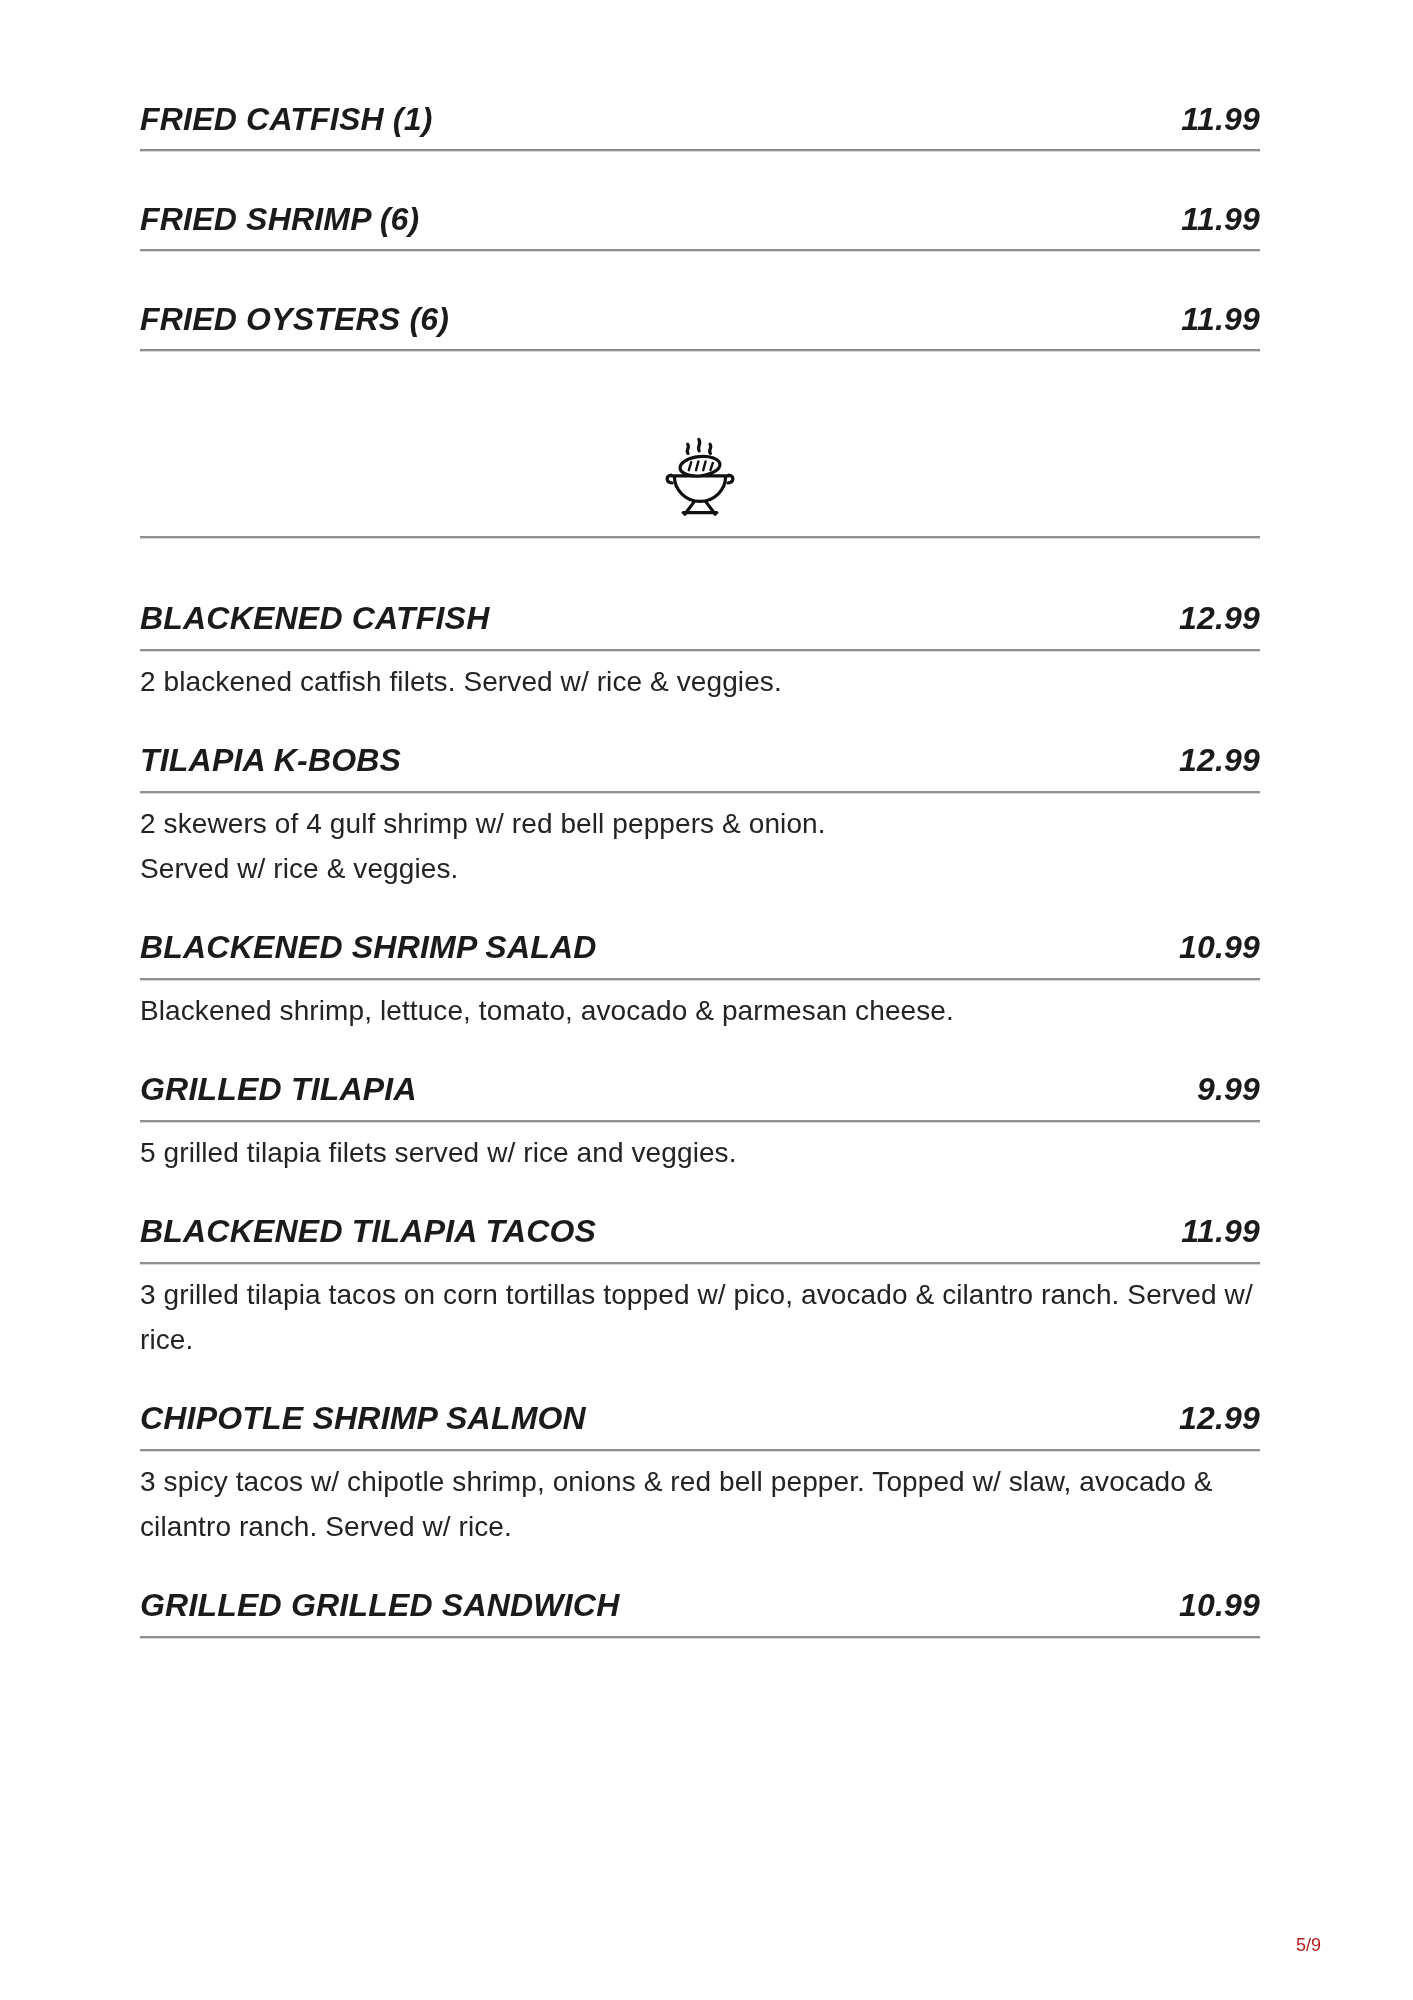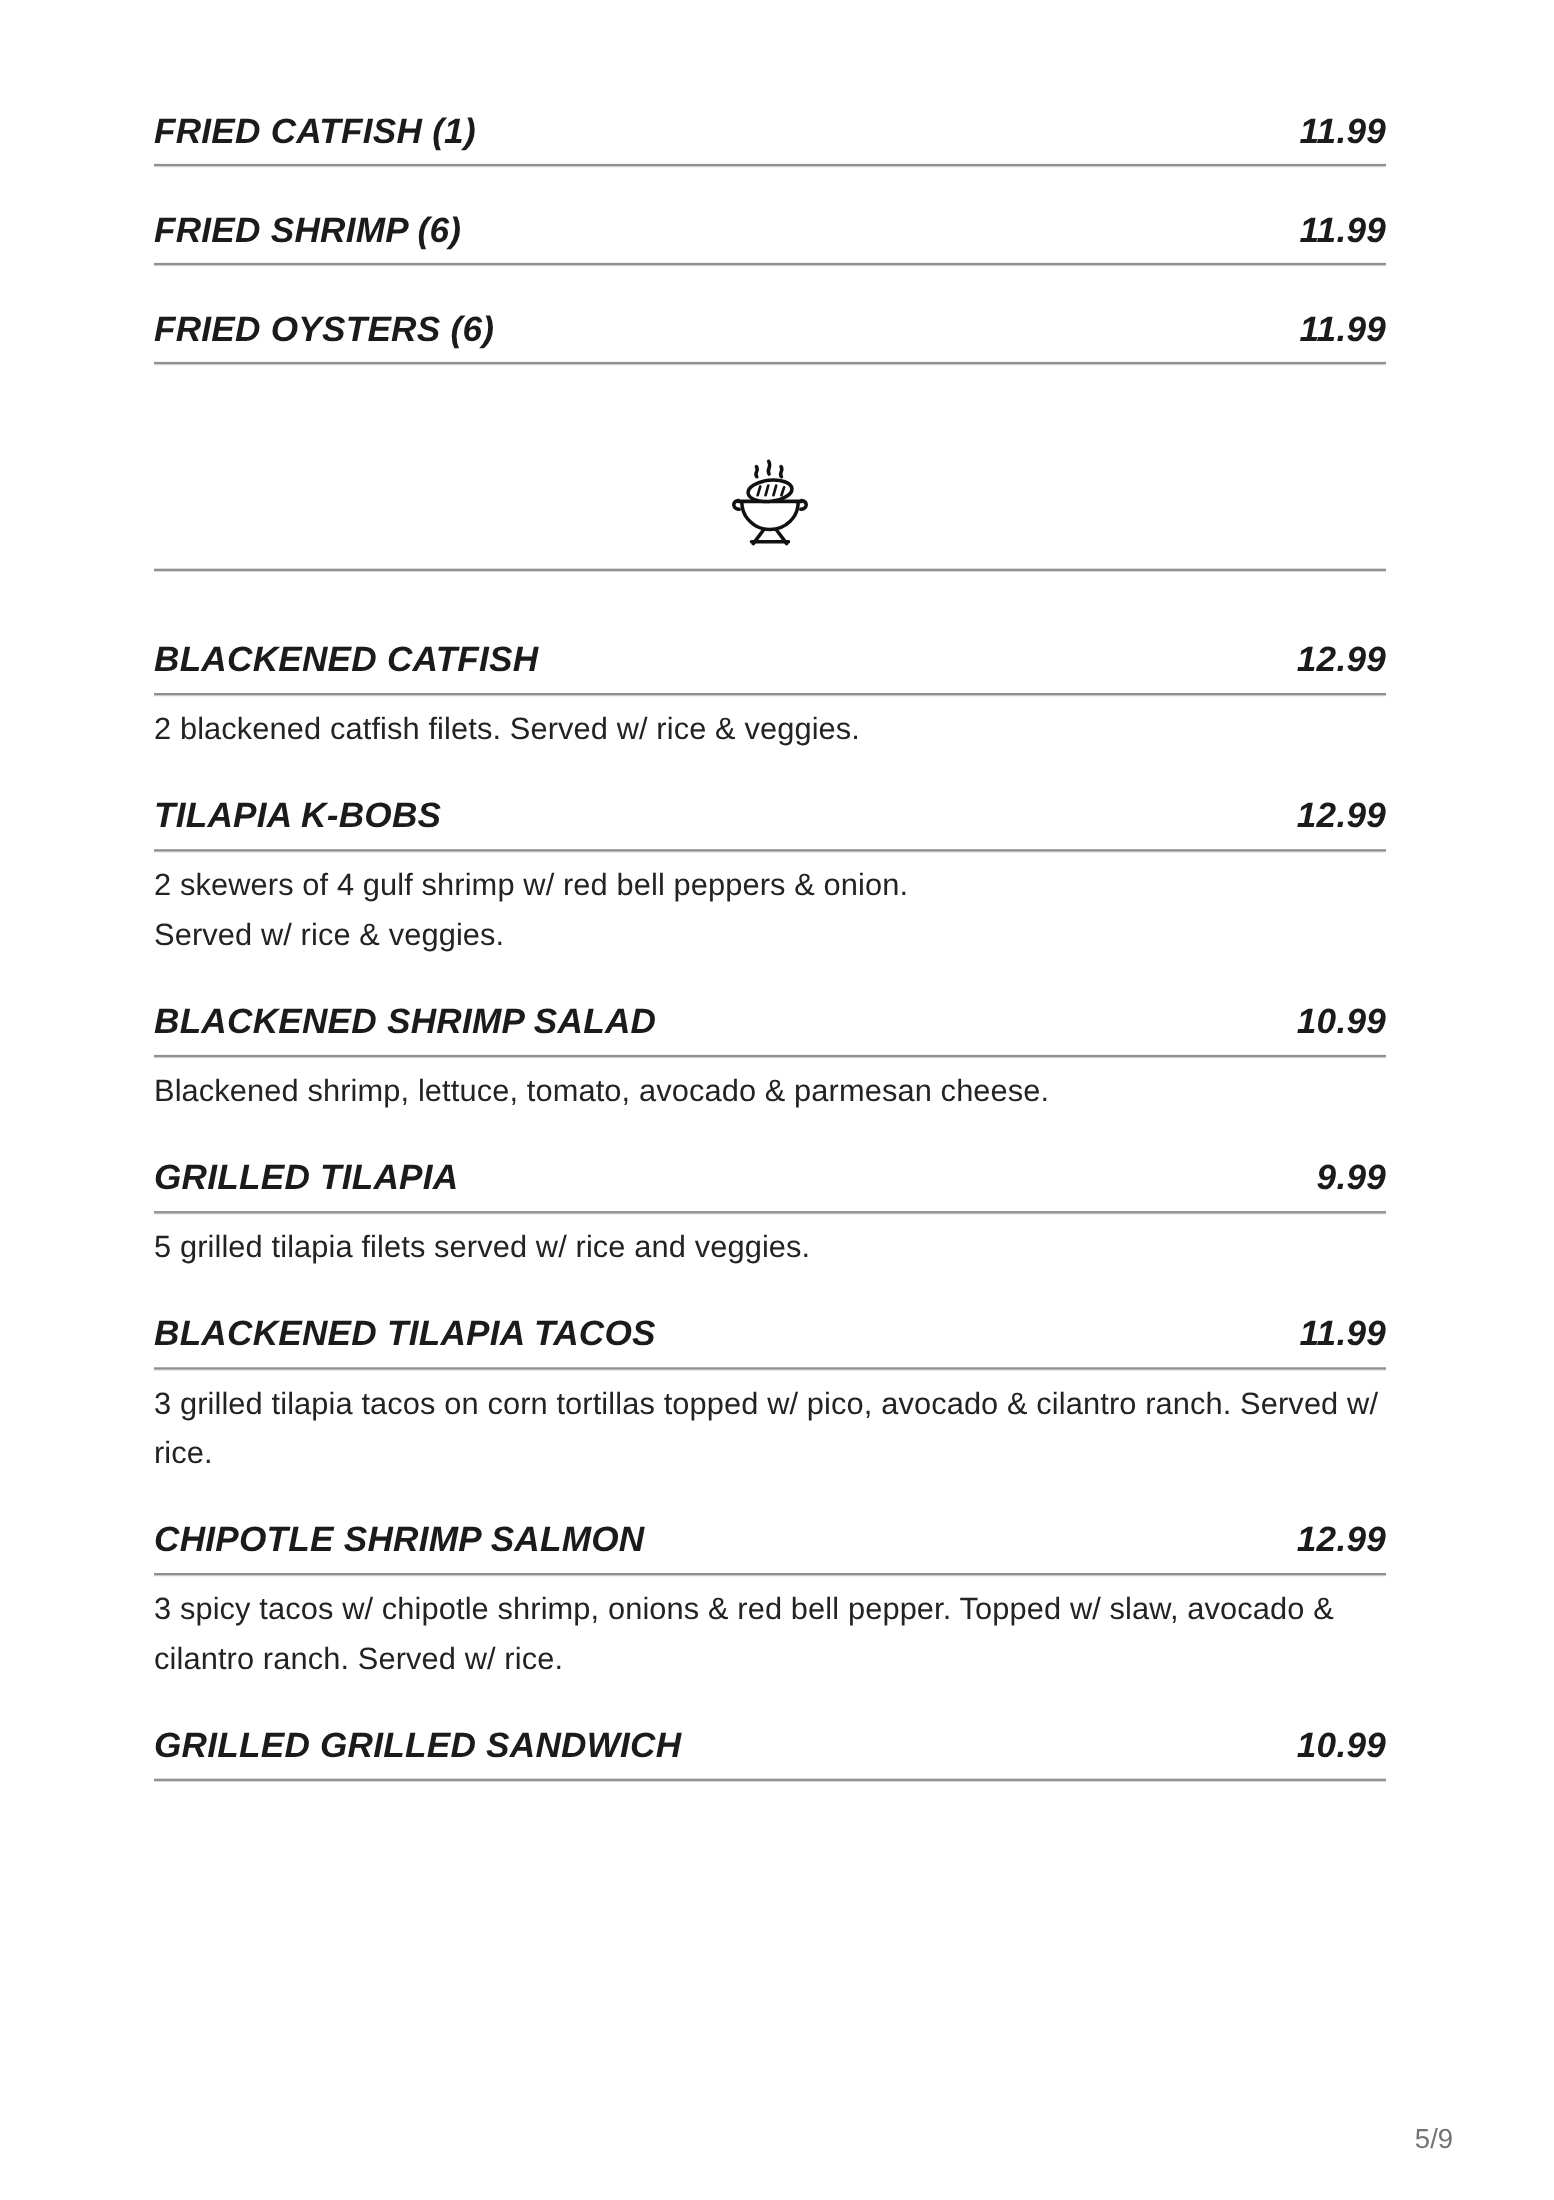--- a/index.html
+++ b/index.html
@@ -29,21 +29,21 @@
   }
 
   
   .item-row{
     display:flex;justify-content:space-between;align-items:baseline;
   }
   .item-name,.item-price{
     font-size:32px;font-weight:bold;line-height:37px;
     letter-spacing:0.2px;white-space:nowrap;font-style:italic;
   }
-  .plain-items .item + .item{margin-top:40px;}
+  .plain-items .item + .item{margin-top:50px;}
 
   
   .section-header{text-align:center;}
   .grill-icon{
     display:inline-block;width:84px;height:88px;margin-top:80px;
   }
   .section-title{
     font-size:35px;font-weight:bold;line-height:40px;
     letter-spacing:0.5px;margin-top:43px;
   }
@@ -54,21 +54,21 @@
   .desc-items .item + .item{margin-top:38px;}
   .desc-items .rule{margin-top:12px;}
   .item-desc{
     font-size:28px;line-height:45px;font-weight:normal;
     margin-top:8px;white-space:pre-line;color:#232325;
     letter-spacing:0.1px;
   }
 
   .page-number{
     position:absolute;top:1930px;right:92px;
-    font-size:25px;line-height:30px;color:#737373;
+    font-size:18px;line-height:30px;color:#b91c1c;
   }
 
   svg .stroke{fill:none;stroke:#111;stroke-width:4;stroke-linecap:round;stroke-linejoin:round;}
   svg .fillw{fill:#fff;stroke:#111;stroke-width:4;stroke-linejoin:round;}
 </style>
 </head>
 <body>
 
 <div class="page">
   <div class="content">

